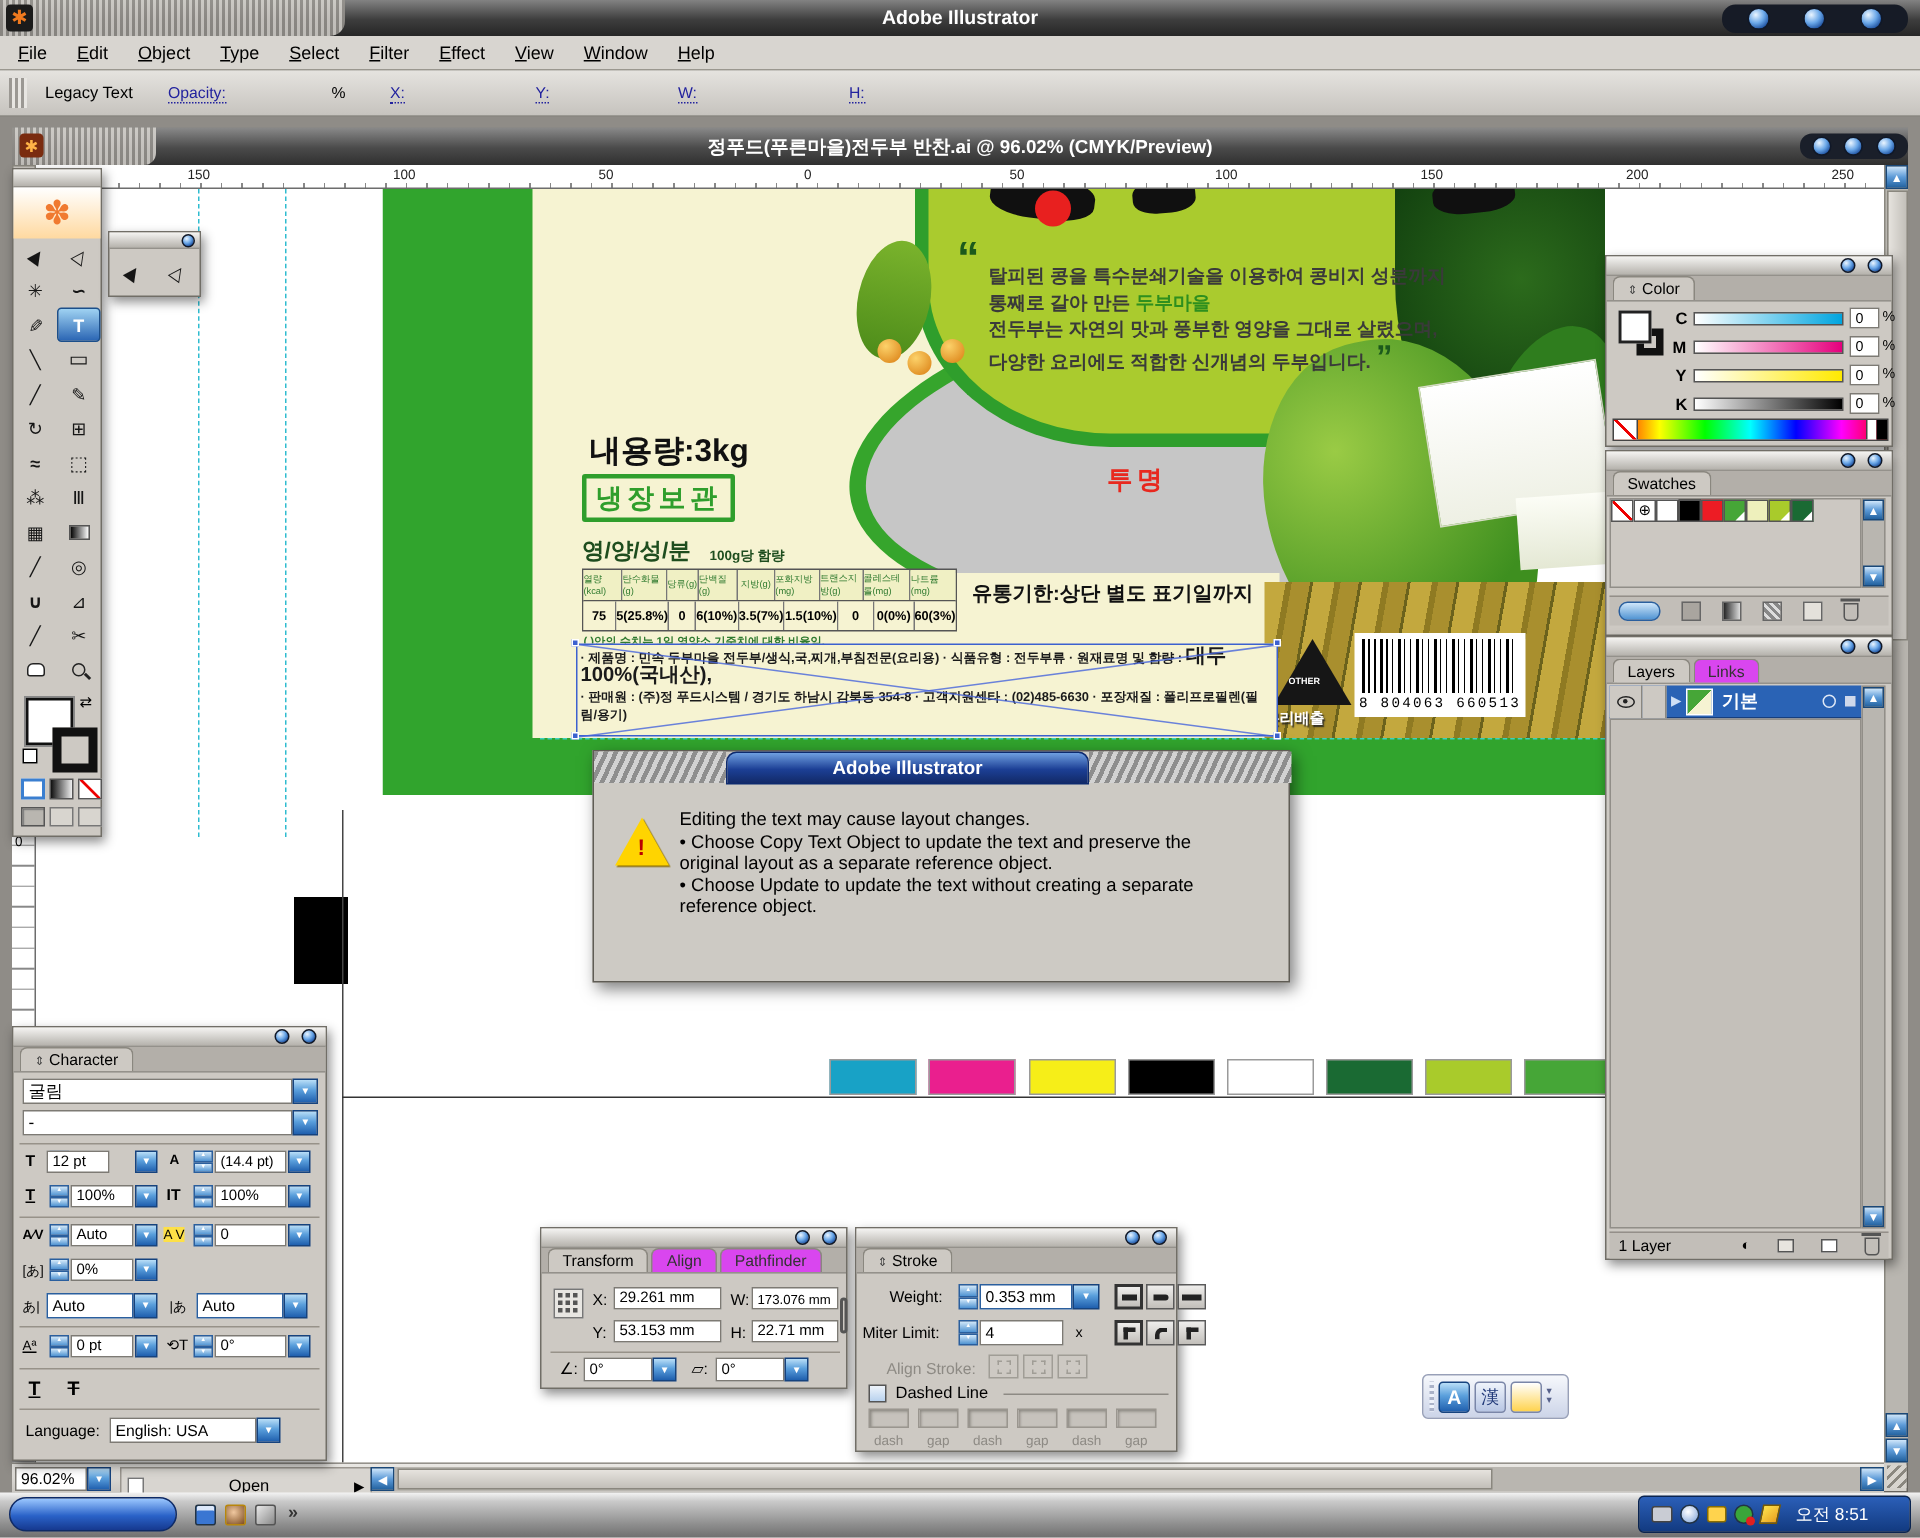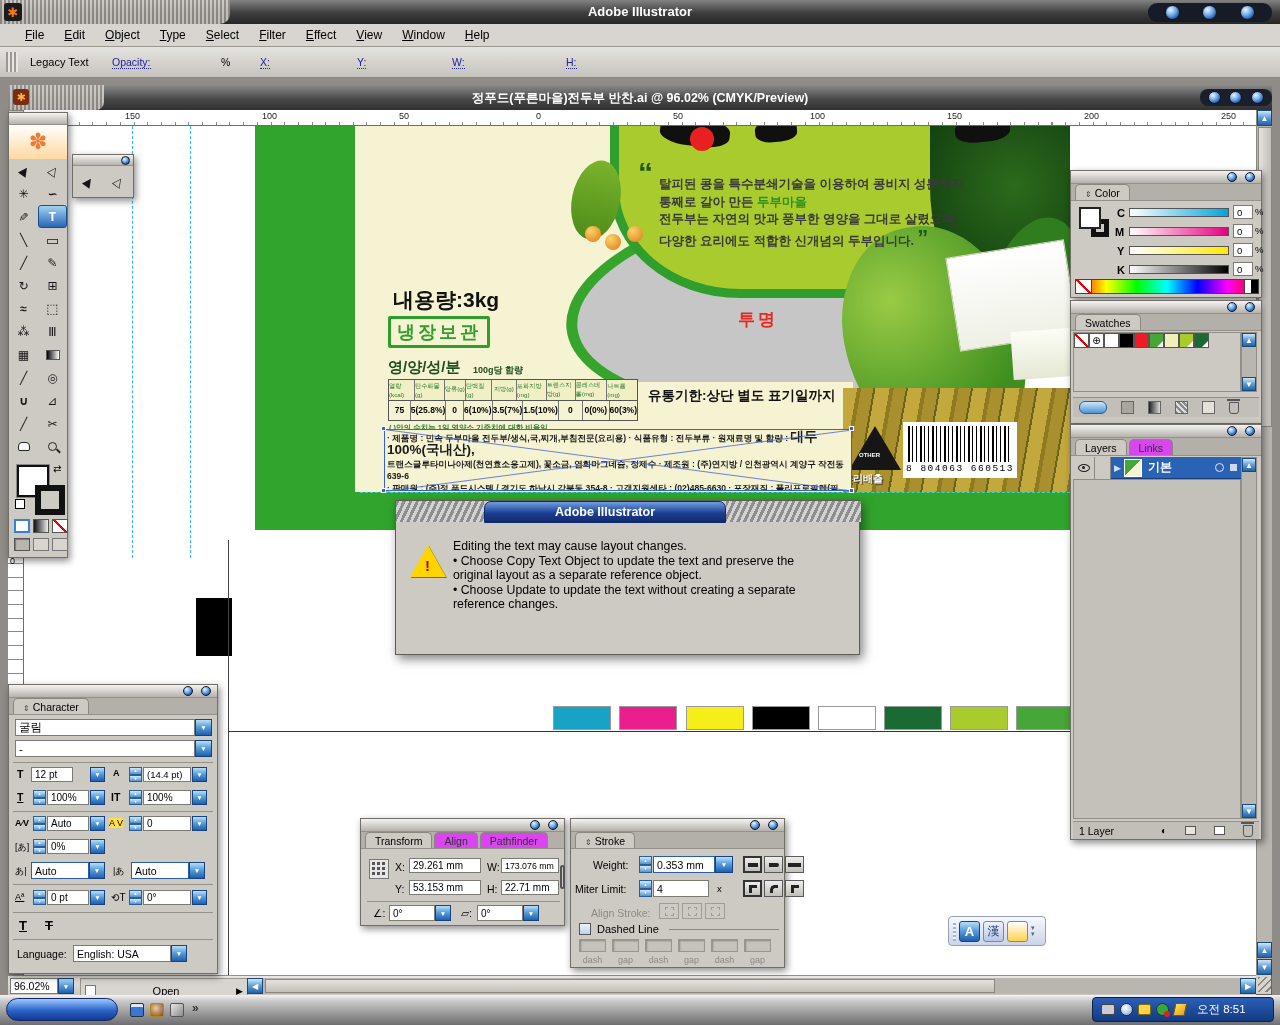--- a/index.html
+++ b/index.html
@@ -77,21 +77,21 @@
   <div class="a ribs" style="left:0;top:0;width:230px;height:24px;border-radius:0 0 10px 0;opacity:.85"></div>
   <div class="a" style="left:4px;top:3px;width:18px;height:18px;background:#1b1b1b;border-radius:3px;display:flex;align-items:center;justify-content:center;color:#f07a1f;font-size:13px">✱</div>
   <div class="a" style="left:0;right:0;top:4px;text-align:center;color:#fff;font-weight:bold;font-size:13px">Adobe Illustrator</div>
   <div class="a" style="left:1148px;top:3px;width:124px;height:19px;background:#161b26;border-radius:9px;display:flex;align-items:center;justify-content:space-around;padding:0 6px">
     <div class="orb" style="width:15px;height:15px"></div>
     <div class="orb" style="width:15px;height:15px"></div>
     <div class="orb" style="width:15px;height:15px"></div>
   </div>
 </div>
 
-<div class="a" style="left:0;top:24px;width:1280px;height:23px;background:#d8d5d0;border-bottom:1px solid #9a978f;padding-left:15px">
+<div class="a" style="left:0;top:24px;width:1280px;height:23px;background:#d8d5d0;border-bottom:1px solid #9a978f;padding-left:2px">
   <span class="mi">File</span><span class="mi">Edit</span><span class="mi">Object</span><span class="mi">Type</span><span class="mi">Select</span><span class="mi">Filter</span><span class="mi">Effect</span><span class="mi">View</span><span class="mi">Window</span><span class="mi">Help</span>
 </div>
 
 <div class="a" style="left:0;top:47px;width:1280px;height:31px;background:linear-gradient(#e5e3df,#c6c3be);border-bottom:1px solid #8a8781">
   <div class="a" style="left:6px;top:5px;width:12px;height:20px;background:repeating-linear-gradient(90deg,#9b9893 0 2px,#e8e6e2 2px 4px)"></div>
   <div class="a lbl" style="left:30px;top:9px;font-size:11px">Legacy Text</div>
   <div class="a dlbl" style="left:112px;top:9px">Opacity:</div>
   <div class="a inp" style="left:158px;top:55px;width:44px;height:17px">100</div>
   <div class="a blu fly" style="left:202px;top:55px;width:15px;height:17px"></div>
   <div class="a lbl" style="left:221px;top:9px">%</div>
@@ -235,21 +235,20 @@
       <div style="flex:32;border-right:1px solid #777;background:#f6f3d2;font-size:8.5px;font-weight:bold;display:flex;align-items:center;justify-content:center">0(0%)</div>
       <div style="flex:31;background:#f6f3d2;font-size:8.5px;font-weight:bold;display:flex;align-items:center;justify-content:center">60(3%)</div>
     </div>
   </div>
   <div class="a" style="left:134px;top:297px;font-size:7.5px;font-weight:bold;color:#2f7a2f;z-index:7">( )안의 수치는 1일 영양소 기준치에 대한 비율임.</div>
   <div class="a" style="left:393px;top:261px;font-size:13.5px;font-weight:900;color:#111;z-index:7">유통기한:상단 별도 표기일까지</div>
   <div class="a" style="left:483px;top:182px;font-size:17px;font-weight:900;color:#e8281e;letter-spacing:3px;z-index:7">투명</div>
 
   <div class="a" style="left:129px;top:303px;width:468px;height:62px;background:#f6f3d2;border:1px solid #3c61cf;z-index:9;font-size:8.6px;line-height:12.3px;font-weight:bold;color:#1a1a1a;padding:1px 2px;overflow:hidden">
     <span>· 제품명 : 민속 두부마을 전두부/생식,국,찌개,부침전문(요리용) · 식품유형 : 전두부류 · 원재료명 및 함량 : </span><span style="font-size:13.5px">대두100%(국내산),</span>
-    <div>트랜스글루타미나아제(천연효소응고제), 꽃소금, 염화마그네슘, 정제수 · 제조원 : (주)연지방 / 인천광역시 계양구 작전동 639-6</div>
     <div>· 판매원 : (주)정 푸드시스템 / 경기도 하남시 감북동 354-8 · 고객지원센타 : (02)485-6630 · 포장재질 : 폴리프로필렌(필림/용기)</div>
     
     
   </div>
   <div class="wire" style="left:129px;top:303px;width:472px;transform:rotate(7.5deg);z-index:10"></div>
   <div class="wire" style="left:129px;top:365px;width:472px;transform:rotate(-7.5deg);z-index:10"></div>
   <div class="hnd" style="left:126px;top:300px;z-index:11"></div>
   <div class="hnd" style="left:594px;top:300px;z-index:11"></div>
   <div class="hnd" style="left:126px;top:362px;z-index:11"></div>
   <div class="hnd" style="left:594px;top:362px;z-index:11"></div>
@@ -656,21 +655,21 @@
   <div class="a" style="left:88px;top:0;width:242px;height:22px;border-radius:7px 7px 0 0;border:1px solid #0d2a6e;background:linear-gradient(#6f9fe0,#1c3f95 55%,#122a68);display:flex;align-items:center;justify-content:center">
     <span style="color:#fff;font-weight:bold;font-size:12.5px">Adobe Illustrator</span>
   </div>
   <div class="a" style="left:14px;top:44px;width:0;height:0;border-left:18px solid transparent;border-right:18px solid transparent;border-bottom:32px solid #ffd400;filter:drop-shadow(1px 1px 0 #8a6d00)"></div>
   <div class="a" style="left:29px;top:56px;color:#b00;font-weight:900;font-size:15px">!</div>
   <div class="a" style="left:57px;top:38px;width:400px;font-size:12.3px;line-height:14.6px">
     <div>Editing the text may cause layout changes.</div>
     <div>• Choose Copy Text Object to update the text and preserve the</div>
     <div>original layout as a separate reference object.</div>
     <div>• Choose Update to update the text without creating a separate</div>
-    <div>reference changes.</div>
+    <div>reference object.</div>
   </div>
 
 </div>
 
 <div class="a" style="left:1256px;top:110px;width:16px;height:865px;background:#b9b6b0;border-left:1px solid #8a877f">
   <div class="scar" style="position:absolute;top:0;left:0;right:0;height:16px">▲</div>
   <div style="position:absolute;top:17px;left:1px;width:14px;height:300px;background:linear-gradient(90deg,#e6e3de,#c2bfb9);border:1px solid #8a877f"></div>
   <div class="scar" style="position:absolute;bottom:17px;left:0;right:0;height:16px">▲</div>
   <div class="scar" style="position:absolute;bottom:0;left:0;right:0;height:16px">▼</div>
 </div>

